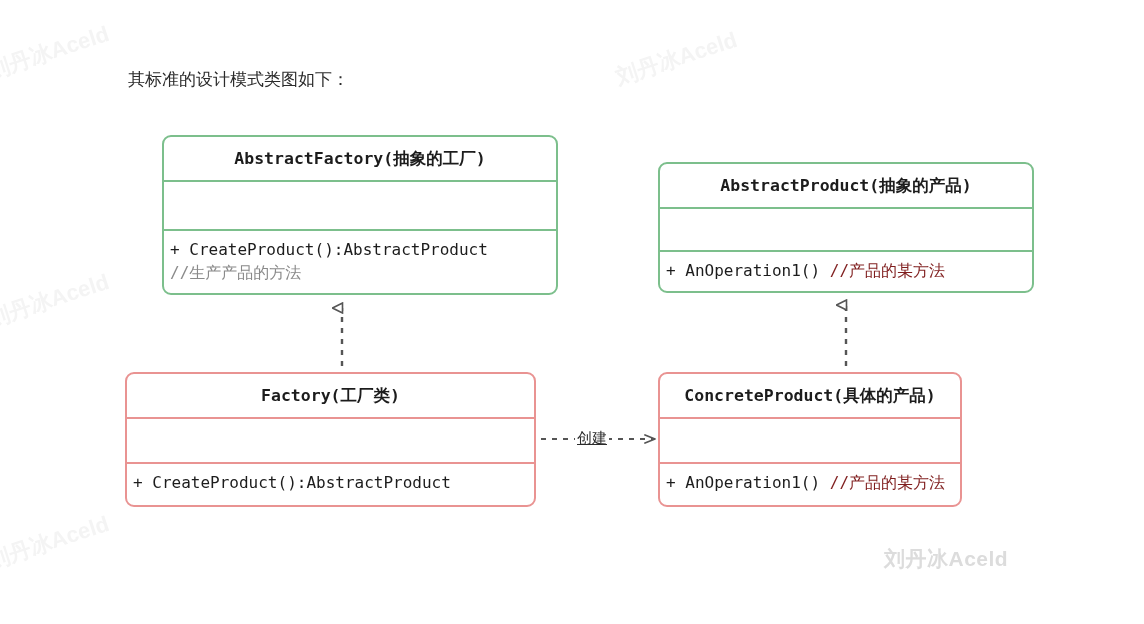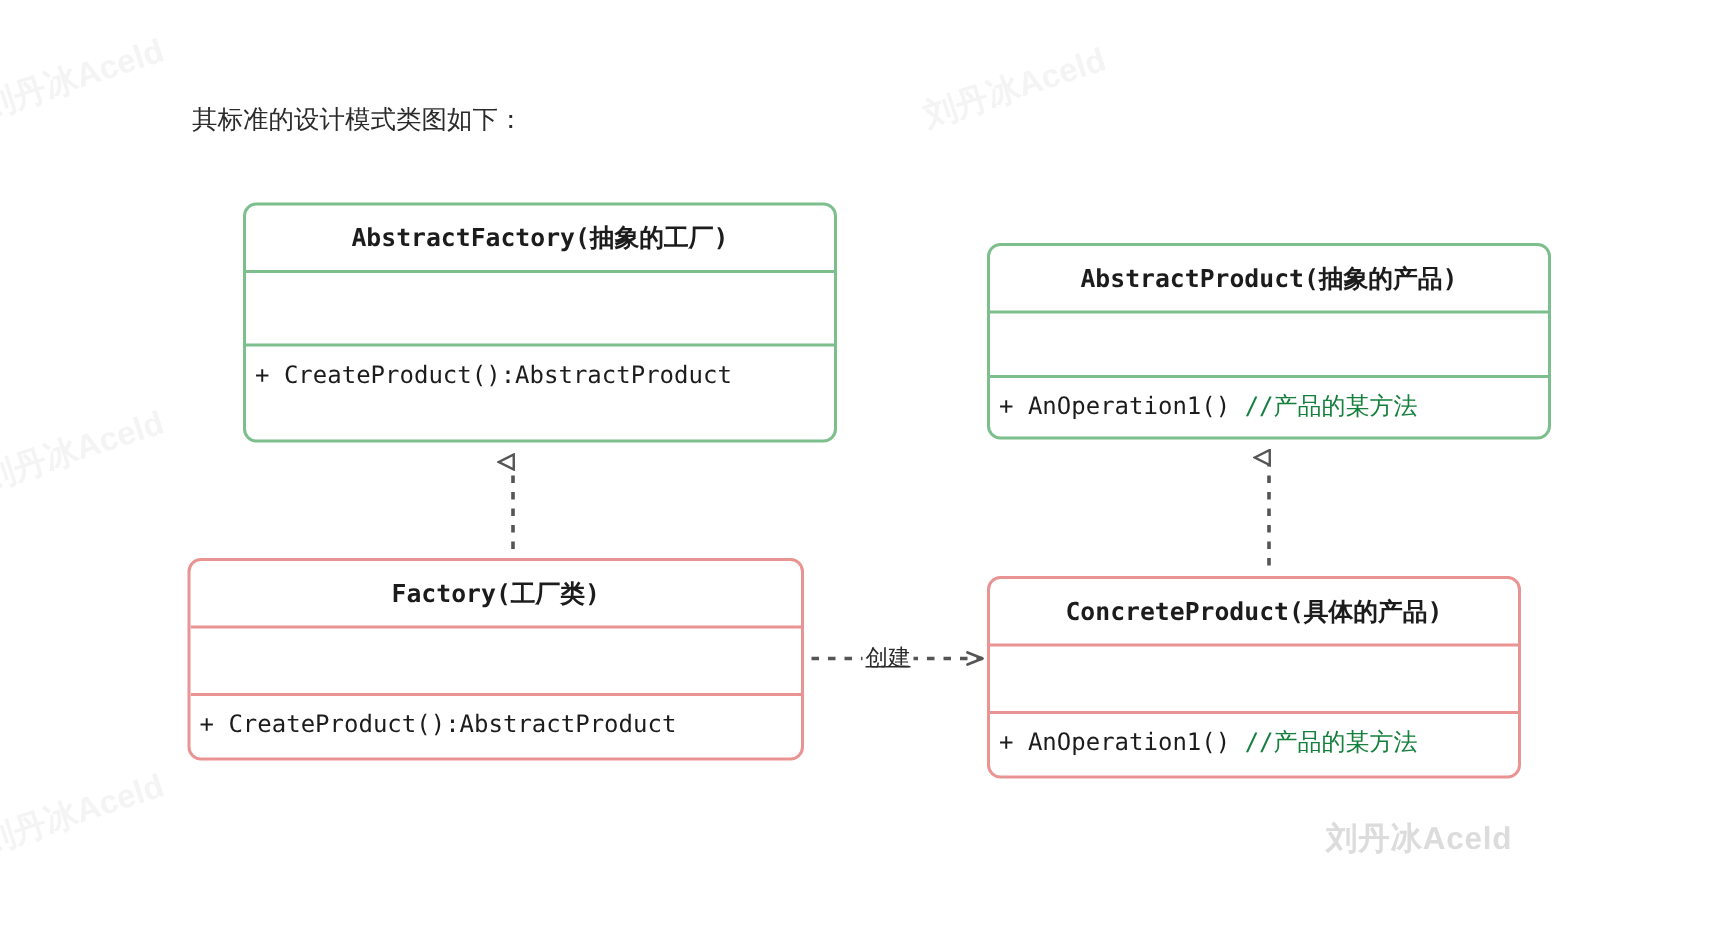--- a/index.html
+++ b/index.html
@@ -95,21 +95,21 @@
   }
   .uml-ops {
     box-sizing: border-box;
     padding: 7px 0 0 6px;
     font-family: "DejaVu Sans Mono", monospace;
     font-size: 16px;
     line-height: 1.45;
     color: #1c1c1c;
   }
   .op-line { white-space: nowrap; }
-  .op-comment { color: #15803d; text-align: right; }
+  .op-comment { color: #7f1d1d; text-align: right; }
   .op-comment-block {
     color: #8a8a8a;
     white-space: nowrap;
   }
 
   
   .connector-label {
     position: absolute;
     font-family: "Liberation Sans", sans-serif;
     font-size: 15px;
@@ -158,20 +158,21 @@
 
   <div class="connector-label" style="left:575px; top:429px;text-decoration:underline;">创建</div>
 
   <div class="uml-box green" style="left:162px; top:135px; width:396px; height:160px;">
     <div class="uml-title" style="height:43px;">AbstractFactory(抽象的工厂)</div>
     <div class="uml-sep"></div>
     <div class="uml-attrs" style="height:47px;"></div>
     <div class="uml-sep"></div>
     <div class="uml-ops" style="height:64px;">
       <div class="op-line">+ CreateProduct():AbstractProduct</div>
+      <div class="op-comment-block">//生产产品的方法</div>
     </div>
   </div>
 
   <div class="uml-box green" style="left:658px; top:162px; width:376px; height:131px;">
     <div class="uml-title" style="height:43px;">AbstractProduct(抽象的产品)</div>
     <div class="uml-sep"></div>
     <div class="uml-attrs" style="height:41px;"></div>
     <div class="uml-sep"></div>
     <div class="uml-ops" style="height:41px;">
       <div class="op-line"><span>+ AnOperation1()</span><span> </span><span class="op-comment">//产品的某方法</span></div>
@@ -181,21 +182,21 @@
   <div class="uml-box red" style="left:125px; top:372px; width:411px; height:135px;">
     <div class="uml-title" style="height:43px;">Factory(工厂类)</div>
     <div class="uml-sep"></div>
     <div class="uml-attrs" style="height:43px;"></div>
     <div class="uml-sep"></div>
     <div class="uml-ops" style="height:43px;">
       <div class="op-line">+ CreateProduct():AbstractProduct</div>
     </div>
   </div>
 
-  <div class="uml-box red" style="left:658px; top:372px; width:356px; height:135px;margin-top:12px;">
+  <div class="uml-box red" style="left:658px; top:372px; width:304px; height:135px;">
     <div class="uml-title" style="height:43px;">ConcreteProduct(具体的产品)</div>
     <div class="uml-sep"></div>
     <div class="uml-attrs" style="height:43px;"></div>
     <div class="uml-sep"></div>
     <div class="uml-ops" style="height:43px;">
       <div class="op-line"><span>+ AnOperation1()</span><span> </span><span class="op-comment">//产品的某方法</span></div>
     </div>
   </div>
 
 </div>

